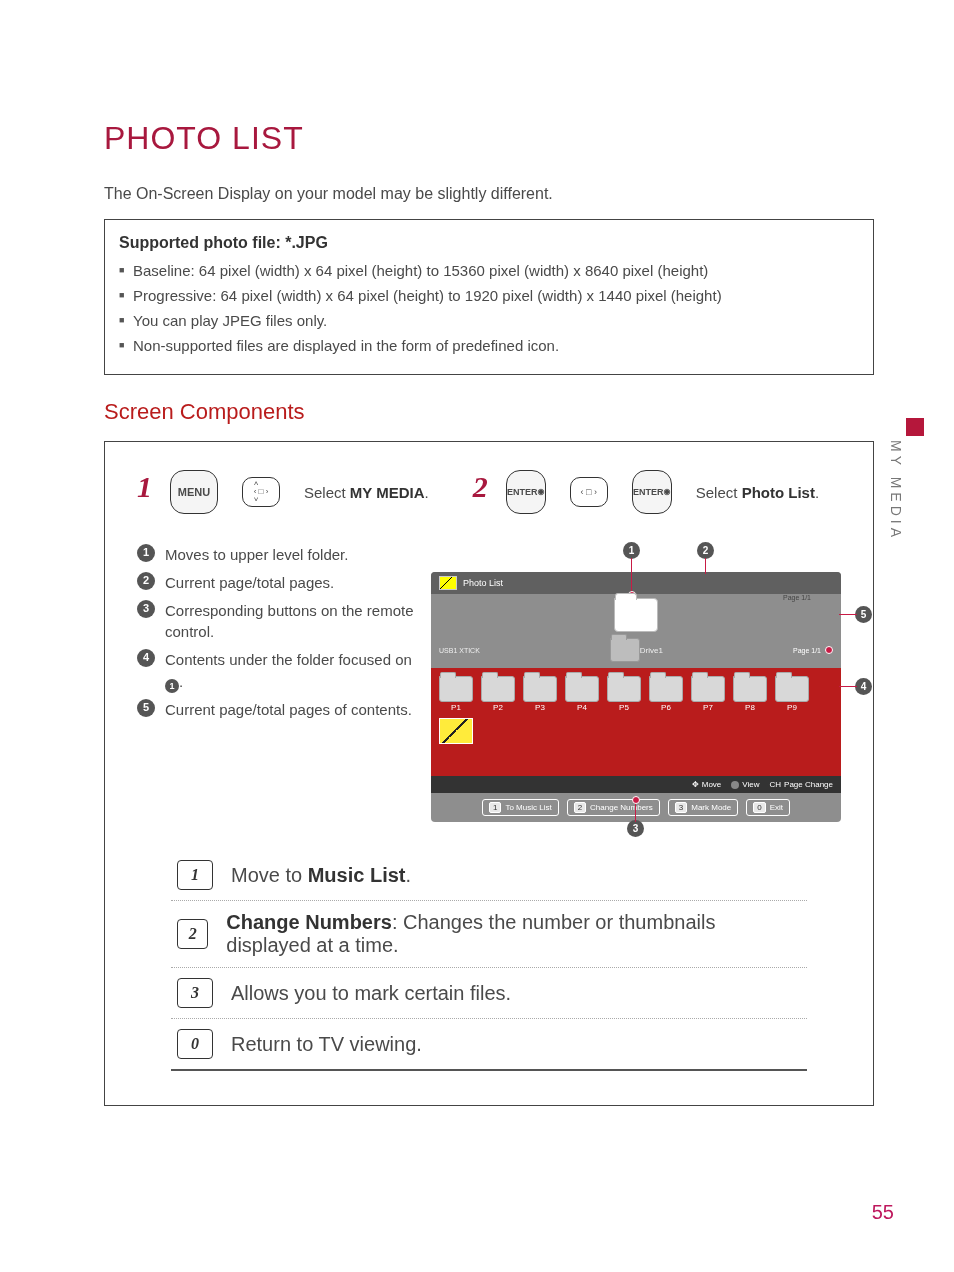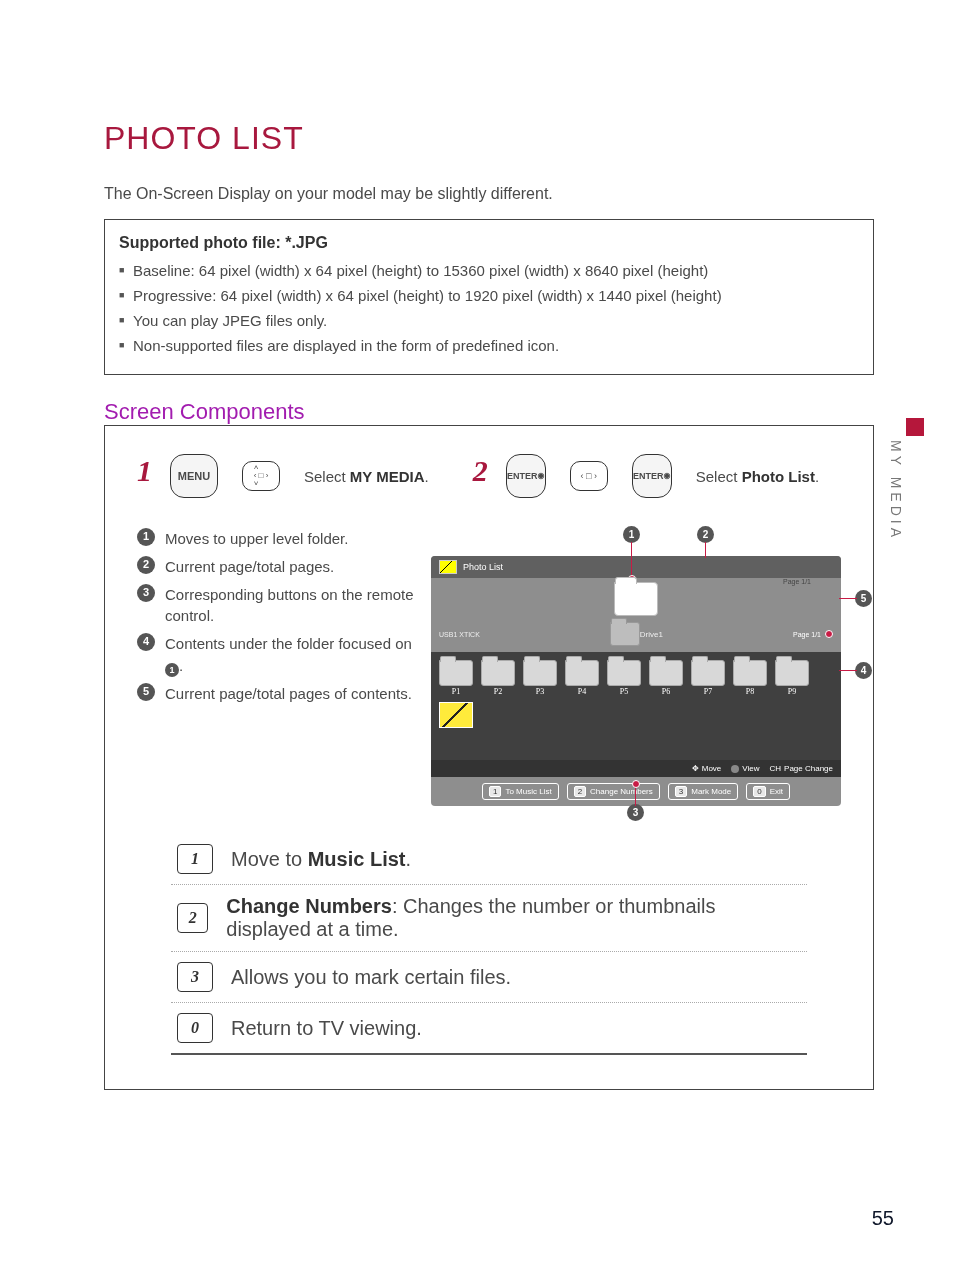--- a/index.html
+++ b/index.html
@@ -5,25 +5,25 @@
   * { box-sizing: border-box; margin: 0; padding: 0; }
   body { width: 954px; height: 1272px; background: #fff; font-family: "Helvetica Neue", Arial, sans-serif; color: #4a4a4a; position: relative; }
   .page { padding: 120px 80px 0 104px; position: relative; }
   h1 { color: #a8183e; font-size: 32px; font-weight: 400; letter-spacing: 1px; margin-bottom: 28px; }
   .intro { font-size: 16px; margin-bottom: 16px; }
   .info-box { border: 1px solid #444; padding: 14px 14px 12px 14px; margin-bottom: 24px; }
   .info-title { font-weight: 700; font-size: 16px; margin-bottom: 10px; color:#333; }
   .info-box ul { list-style: none; }
   .info-box li { font-size: 15px; margin-bottom: 8px; padding-left: 14px; position: relative; }
   .info-box li::before { content: "■"; position: absolute; left: 0; top: 3px; font-size: 9px; color:#555; }
-  h2 { color: #a21caf; font-size: 22px; font-weight: 400; }
+  h2 { color: #b91c1c; font-size: 22px; font-weight: 400; margin-bottom: 16px; }
   .comp-box { border: 1px solid #444; padding: 28px 32px 34px 32px; position: relative; }
   .side-tab { position: absolute; right: 50px; top: 440px; writing-mode: vertical-rl; font-size: 14px; letter-spacing: 4px; color:#777; }
   .red-mark { position:absolute; right:30px; top:418px; width:18px; height:18px; background:#b5173b; }
-  .page-num { position: absolute; bottom: 42px; right: 60px; font-size: 20px; color:#0f172a; }
+  .page-num { position: absolute; bottom: 48px; right: 60px; font-size: 20px; color:#be185d; }
 
   .steps-row { display:flex; gap:24px; align-items:center; margin-bottom:30px; }
   .step-num { color:#a8183e; font-size:30px; font-style:italic; font-weight:700; font-family:Georgia,serif; margin-right:-6px; align-self:flex-start; }
   .btn-oval { display:inline-flex; align-items:center; justify-content:center; border:1.2px solid #333; border-radius:14px; height:44px; font-size:11px; font-weight:700; background:#f5f5f5; }
   .btn-menu { width:48px; }
   .btn-enter { width:40px; flex-direction:row; line-height:1; }
   .btn-enter small { font-size:8px; }
   .btn-nav { width:38px; border-radius:10px; display:inline-flex; align-items:center; justify-content:center; border:1.2px solid #333; height:30px; background:#fff; font-size:10px; }
   .btn-nav-inner { display:flex; flex-direction:column; align-items:center; gap:0; line-height:1; font-size:8px; }
   .step-text { font-size:15px; }
@@ -43,21 +43,21 @@
   .folder-big { width:44px; height:34px; background:#fff; border:1px solid #bbb; border-radius:0 4px 4px 4px; position:relative; }
   .folder-big::before { content:""; position:absolute; top:-6px; left:0; width:20px; height:6px; background:#fff; border:1px solid #bbb; border-bottom:none; border-radius:3px 3px 0 0; }
   .page-label-top { position:absolute; right:30px; top:0; font-size:7px; color:#444; }
   .osd-drive-row { display:flex; align-items:center; padding:2px 8px 6px 8px; gap:8px; background:#8e8e8e; }
   .drive-folder { width:30px; height:24px; background:#bdbdbd; border:1px solid #999; border-radius:0 3px 3px 3px; position:relative; }
   .drive-folder::before { content:""; position:absolute; top:-5px; left:0; width:14px; height:5px; background:#bdbdbd; border:1px solid #999; border-bottom:none; border-radius:2px 2px 0 0; }
   .drive-label { font-size:8px; color:#eee; }
   .usb-label { font-size:7px; color:#eee; }
   .page-right { margin-left:auto; font-size:7px; color:#fff; display:flex; align-items:center; gap:4px; }
   .dot-red { width:8px; height:8px; border-radius:50%; background:#c81b45; border:1px solid #fff; }
-  .thumb-strip { background:#404040; padding:8px;font-family:Liberation Serif, serif; }
+  .thumb-strip { background:#b91c1c; padding:8px; }
   .thumb-row { display:flex; gap:8px; }
   .thumb { width:34px; text-align:center; }
   .thumb .tfolder { width:34px; height:26px; background:#d8d8d8; border:1px solid #aaa; border-radius:0 3px 3px 3px; position:relative; }
   .thumb .tfolder::before { content:""; position:absolute; top:-5px; left:0; width:14px; height:5px; background:#d8d8d8; border:1px solid #aaa; border-bottom:none; border-radius:2px 2px 0 0; }
   .thumb span { font-size:8px; color:#fff; }
   .photo-thumb { width:34px; height:26px; background:linear-gradient(135deg,#ffeb3b 45%,#222 45%,#222 50%,#ffeb3b 50%); border:1px solid #fff; margin-top:6px; margin-left:0; }
   .hint-bar { background:#333; color:#fff; font-size:8px; padding:4px 8px; text-align:right; display:flex; justify-content:flex-end; gap:10px; }
   .hint-bar .hint { display:flex; align-items:center; gap:3px; }
   .hint-bar .dot { width:8px; height:8px; border-radius:50%; background:#888; }
   .cmd-bar { display:flex; gap:8px; padding:6px; justify-content:center; }

